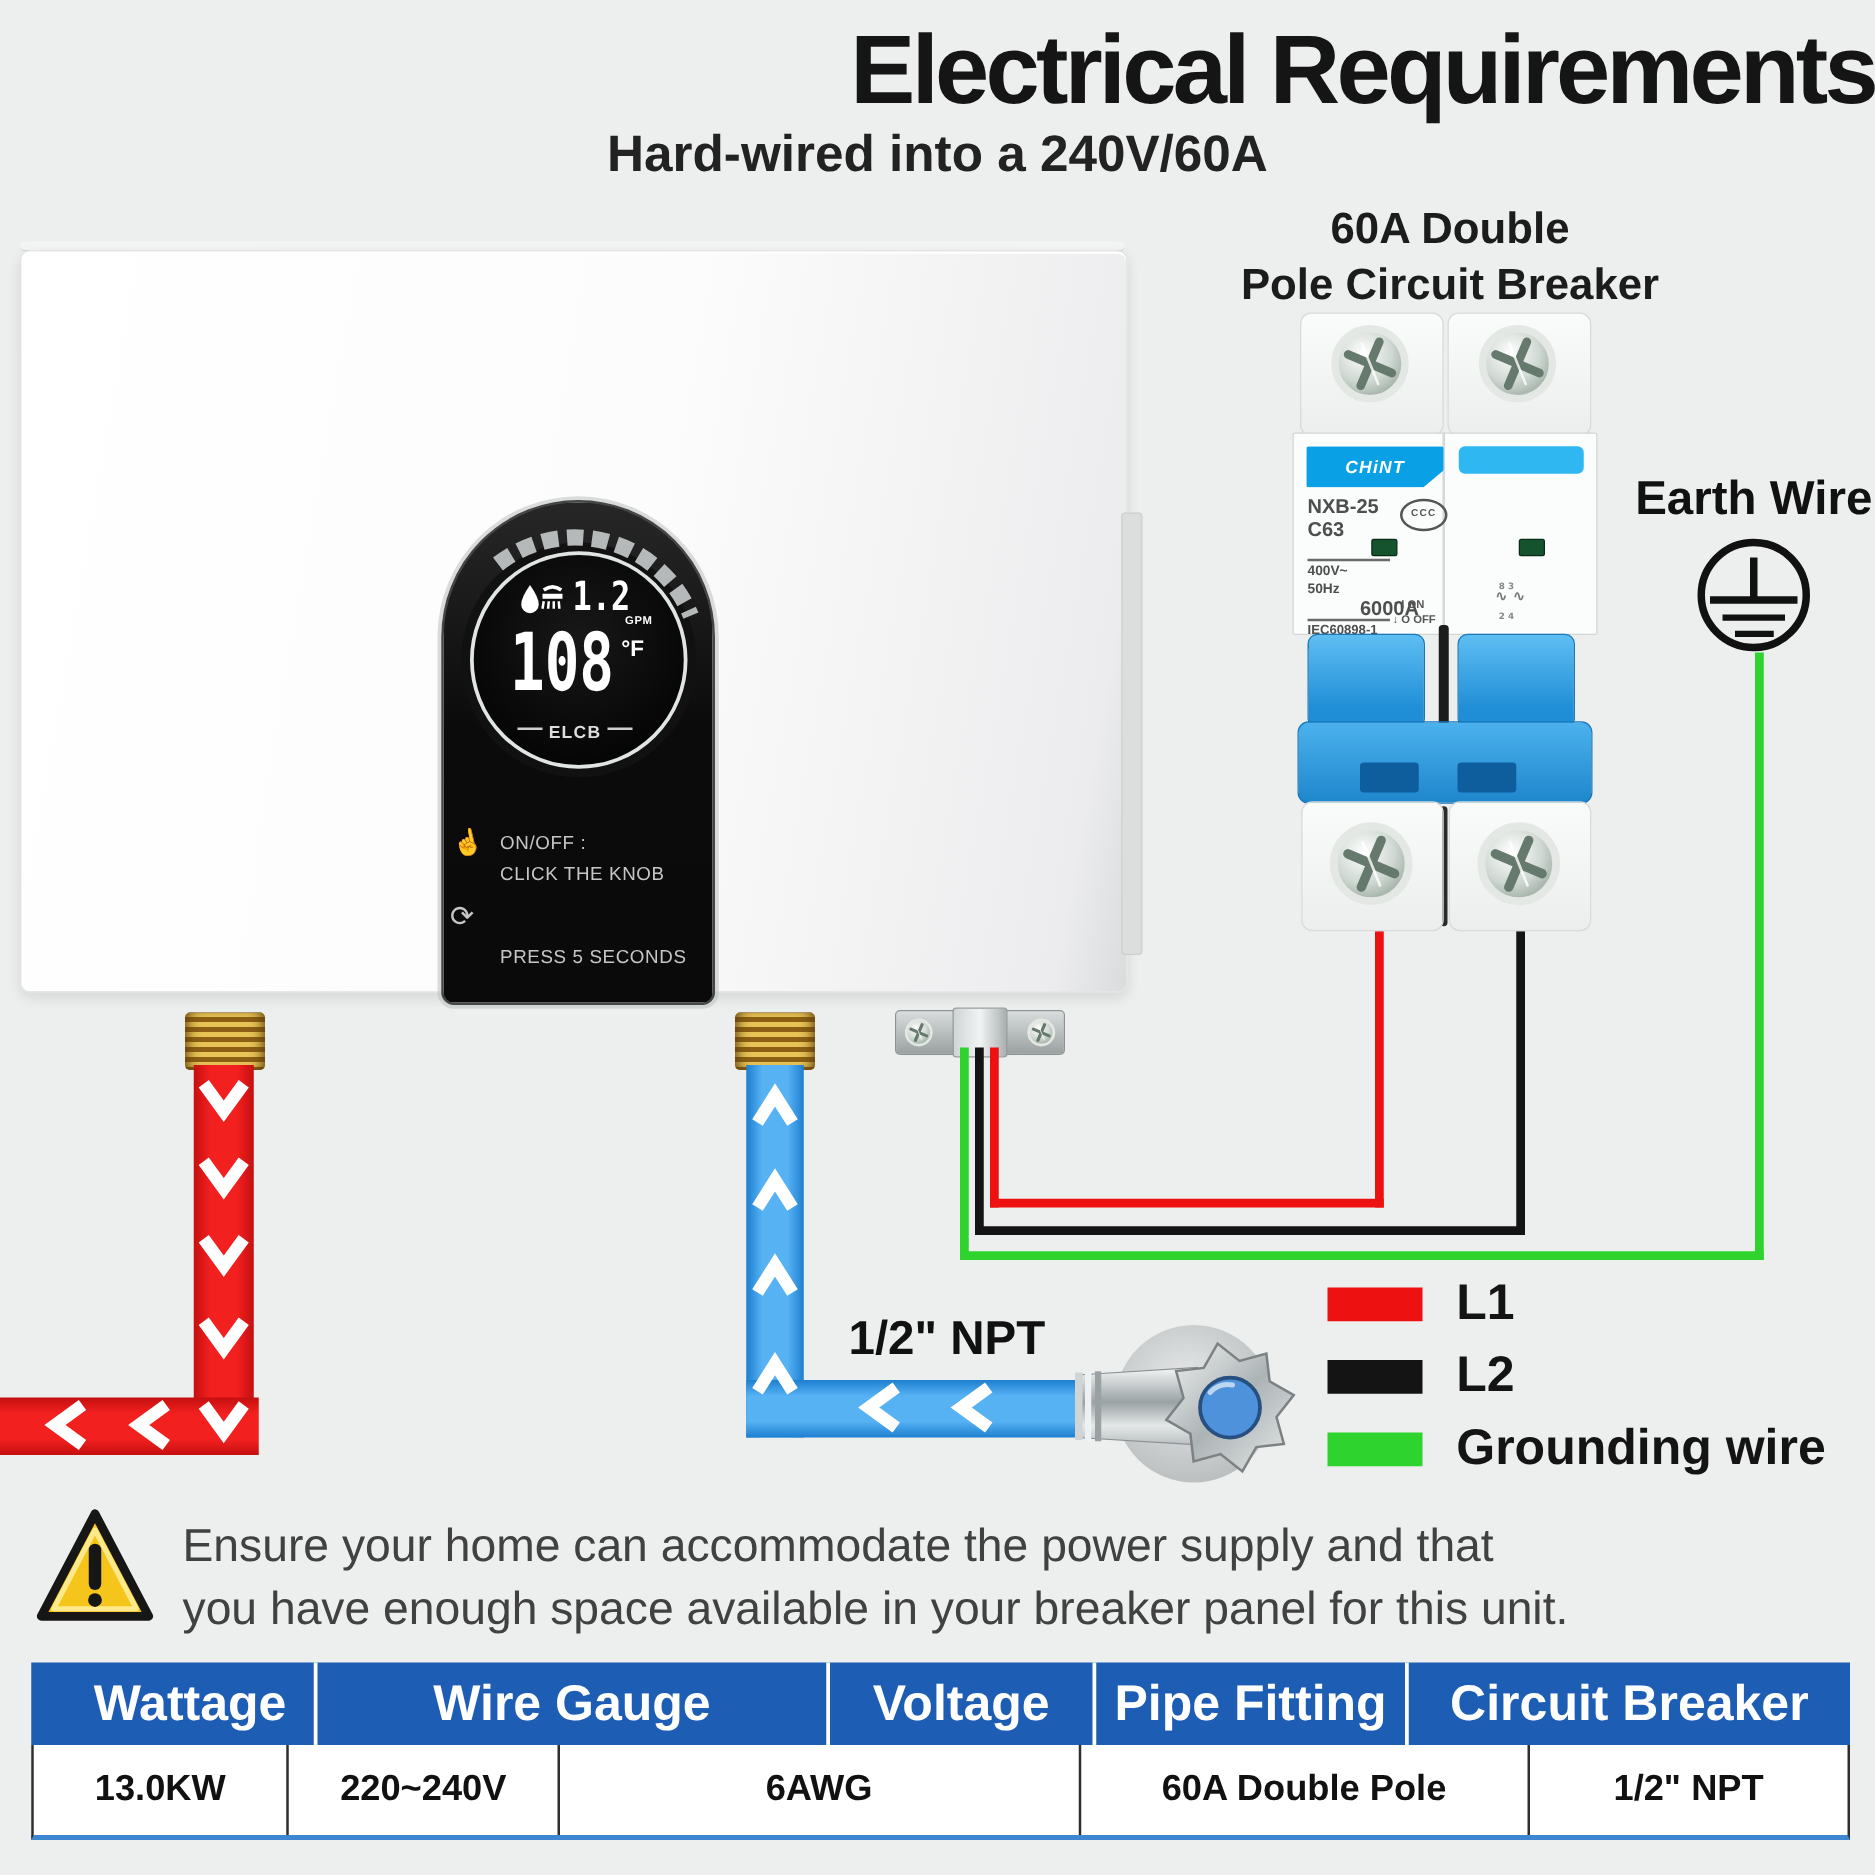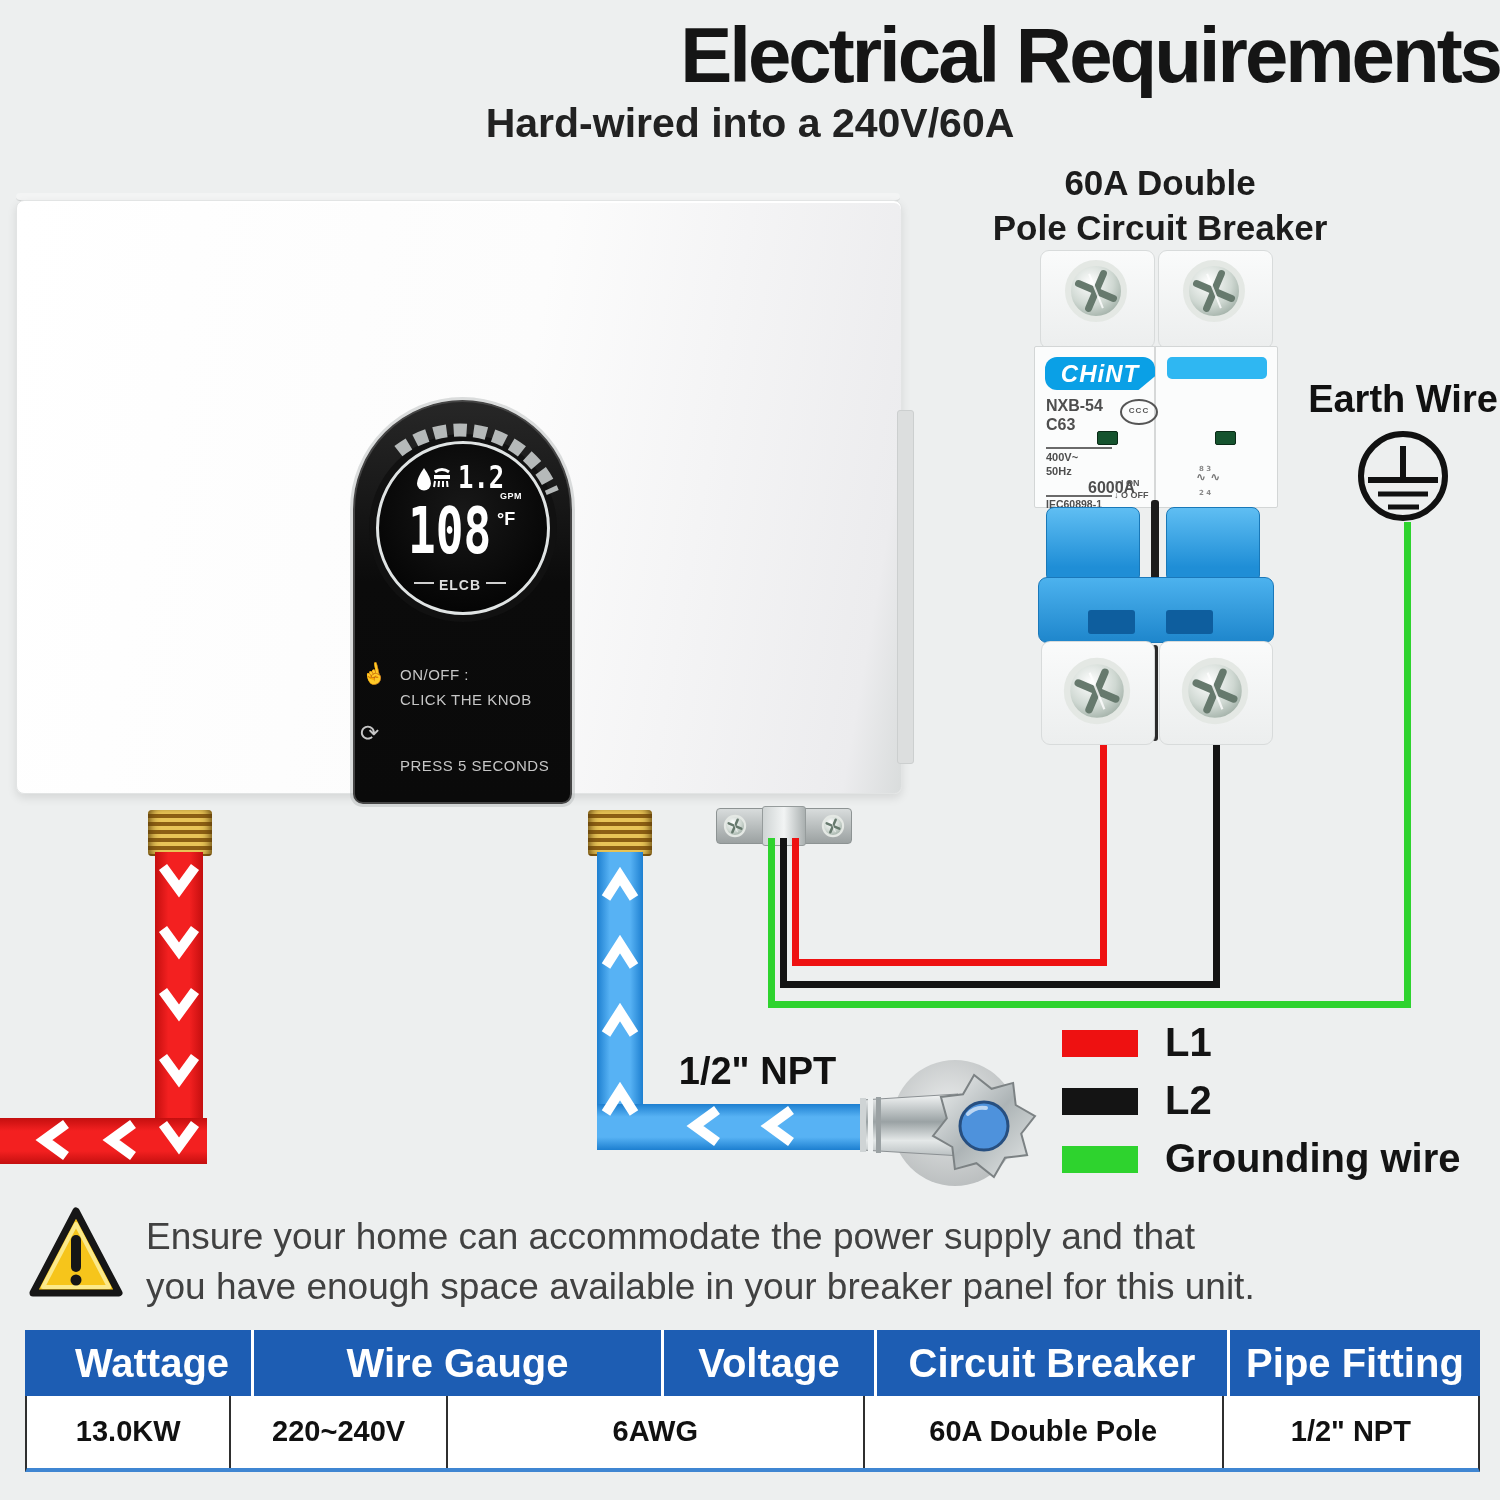--- a/index.html
+++ b/index.html
@@ -55,23 +55,23 @@
   .wire{position:absolute;}
   .w-red{background:#ee1111;}
   .w-black{background:#141414;}
   .w-green{background:#2ed32e;}
   
   .brk-caption{left:910px;top:160px;width:500px;text-align:center;font-size:35px;
                font-weight:bold;color:#1c1c1c;line-height:45px;}
   .brk-block{background:linear-gradient(180deg,#fafbfb,#eceeee);border:1px solid #d8dbdb;border-radius:9px;}
   .brk-body{left:1034px;top:346px;width:242px;height:160px;background:#fbfcfc;
             border:1px solid #d3d6d6;border-radius:2px;}
-  .chnt-label{left:1045px;top:357px;width:110px;height:33px;background:#0aa0e6;border-radius:12px;
+  .chnt-label{left:1045px;top:357px;width:110px;height:33px;background:#0aa0e6;border-radius:2px;
               clip-path:polygon(0 0,100% 0,100% 58%,85% 100%,0 100%);
-              color:#fff;font-weight:bold;font-size:24px;text-align:center;line-height:33px;
+              color:#fff;font-weight:bold;font-size:14px;text-align:center;line-height:33px;
               letter-spacing:1px;font-style:italic;}
   .blue-strip{left:1167px;top:357px;width:100px;height:22px;background:#2fb7f2;border-radius:5px;}
   .brk-txt{color:#4e4e4e;font-weight:bold;}
   .green-ind{width:19px;height:12px;background:#15532e;border:1px solid #0a2b17;border-radius:2px;}
   .brk-hr{width:66px;height:2px;background:#6a6a6a;}
   .ccc{left:1120px;top:399px;width:34px;height:22px;border:2px solid #555;border-radius:50%;
        font-size:8px;font-weight:bold;color:#555;text-align:center;line-height:20px;letter-spacing:1px;}
   .seam-dark{background:#1c1c1c;border-radius:3px;}
   .toggle{width:92px;height:74px;border-radius:8px;
           background:linear-gradient(180deg,#5fbef3,#1f8ed6 80%);border:1px solid #1878b8;}
@@ -153,21 +153,21 @@
     <div>60A Double</div>
     <div>Pole Circuit Breaker</div>
   </div>
 
   <div class="ab brk-block" style="left:1040px;top:250px;width:113px;height:97px;"></div>
   <div class="ab brk-block" style="left:1158px;top:250px;width:113px;height:97px;"></div>
   <div class="ab brk-body"></div>
   <div class="ab" style="left:1154px;top:346px;width:2px;height:160px;background:#d6d8d8;"></div>
   <div class="ab chnt-label">CHiNT</div>
   <div class="ab blue-strip"></div>
-  <div class="ab brk-txt" style="left:1046px;top:397px;font-size:16px;">NXB-54</div>
+  <div class="ab brk-txt" style="left:1046px;top:397px;font-size:16px;">NXB-25</div>
   <div class="ab ccc">CCC</div>
   <div class="ab brk-txt" style="left:1046px;top:416px;font-size:16px;">C63</div>
   <div class="ab green-ind" style="left:1097px;top:431px;"></div>
   <div class="ab green-ind" style="left:1215px;top:431px;"></div>
   <div class="ab brk-hr" style="left:1046px;top:447px;"></div>
   <div class="ab brk-txt" style="left:1046px;top:451px;font-size:11px;">400V~</div>
   <div class="ab brk-txt" style="left:1046px;top:465px;font-size:11px;">50Hz</div>
   <div class="ab brk-txt" style="left:1046px;top:479px;font-size:16px;margin-left:42px;">6000A</div>
   <div class="ab brk-hr" style="left:1046px;top:495px;"></div>
   <div class="ab brk-txt" style="left:1046px;top:498px;font-size:10.5px;">IEC60898-1</div>
@@ -198,22 +198,22 @@
   <div class="ab leg-label" style="top:1136px;">Grounding wire</div>
 
   <div class="ab warn-text" style="top:1216px;">Ensure your home can accommodate the power supply and that</div>
   <div class="ab warn-text" style="top:1266px;">you have enough space available in your breaker panel for this unit.</div>
 
   <div class="ab spec-table">
     <div class="thead">
       <div class="cell c0">Wattage</div>
       <div class="cell c2">Wire Gauge</div>
       <div class="cell c1">Voltage</div>
+      <div class="cell c4">Pipe Fitting</div>
       <div class="cell c3">Circuit Breaker</div>
-      <div class="cell c4">Pipe Fitting</div>
     </div>
     <div class="tbody">
       <div class="cell c0">13.0KW</div>
       <div class="cell c1">220~240V</div>
       <div class="cell c2">6AWG</div>
       <div class="cell c3">60A Double Pole</div>
       <div class="cell c4">1/2" NPT</div>
     </div>
   </div>
 

